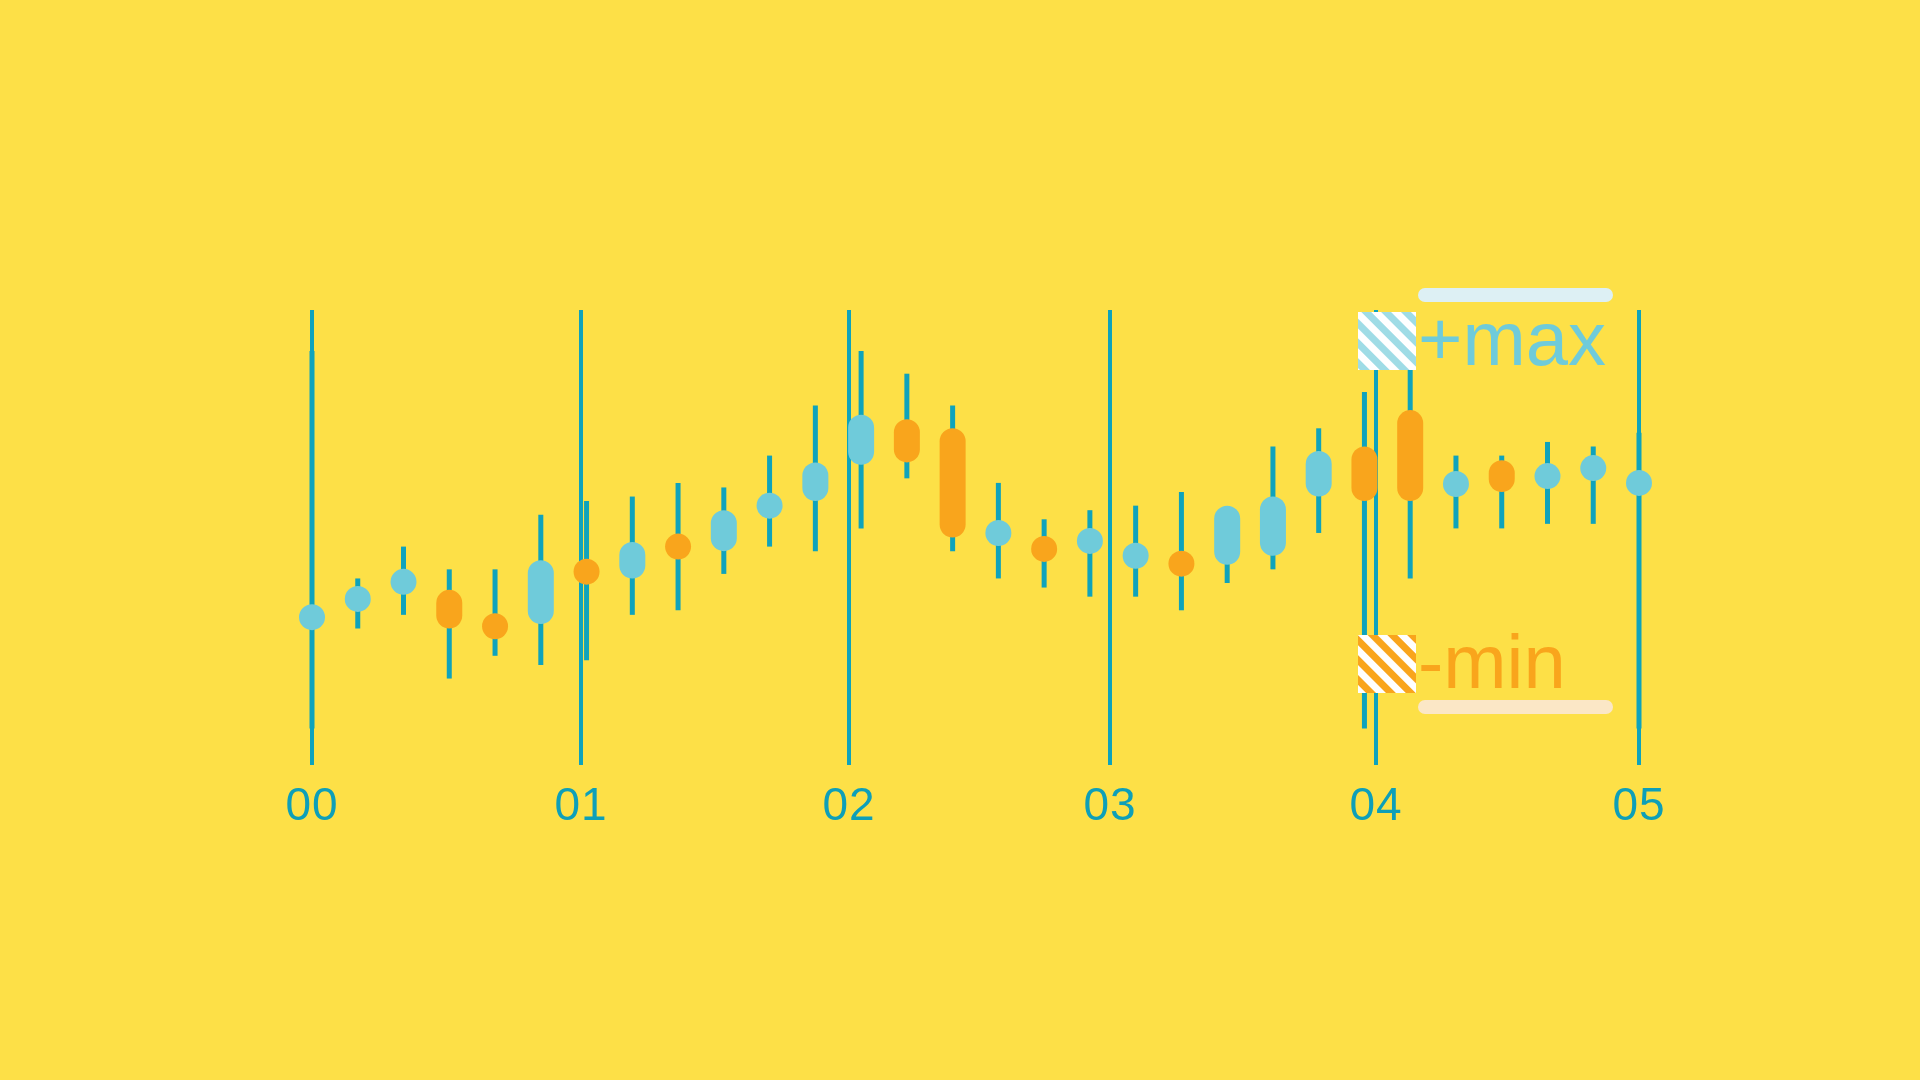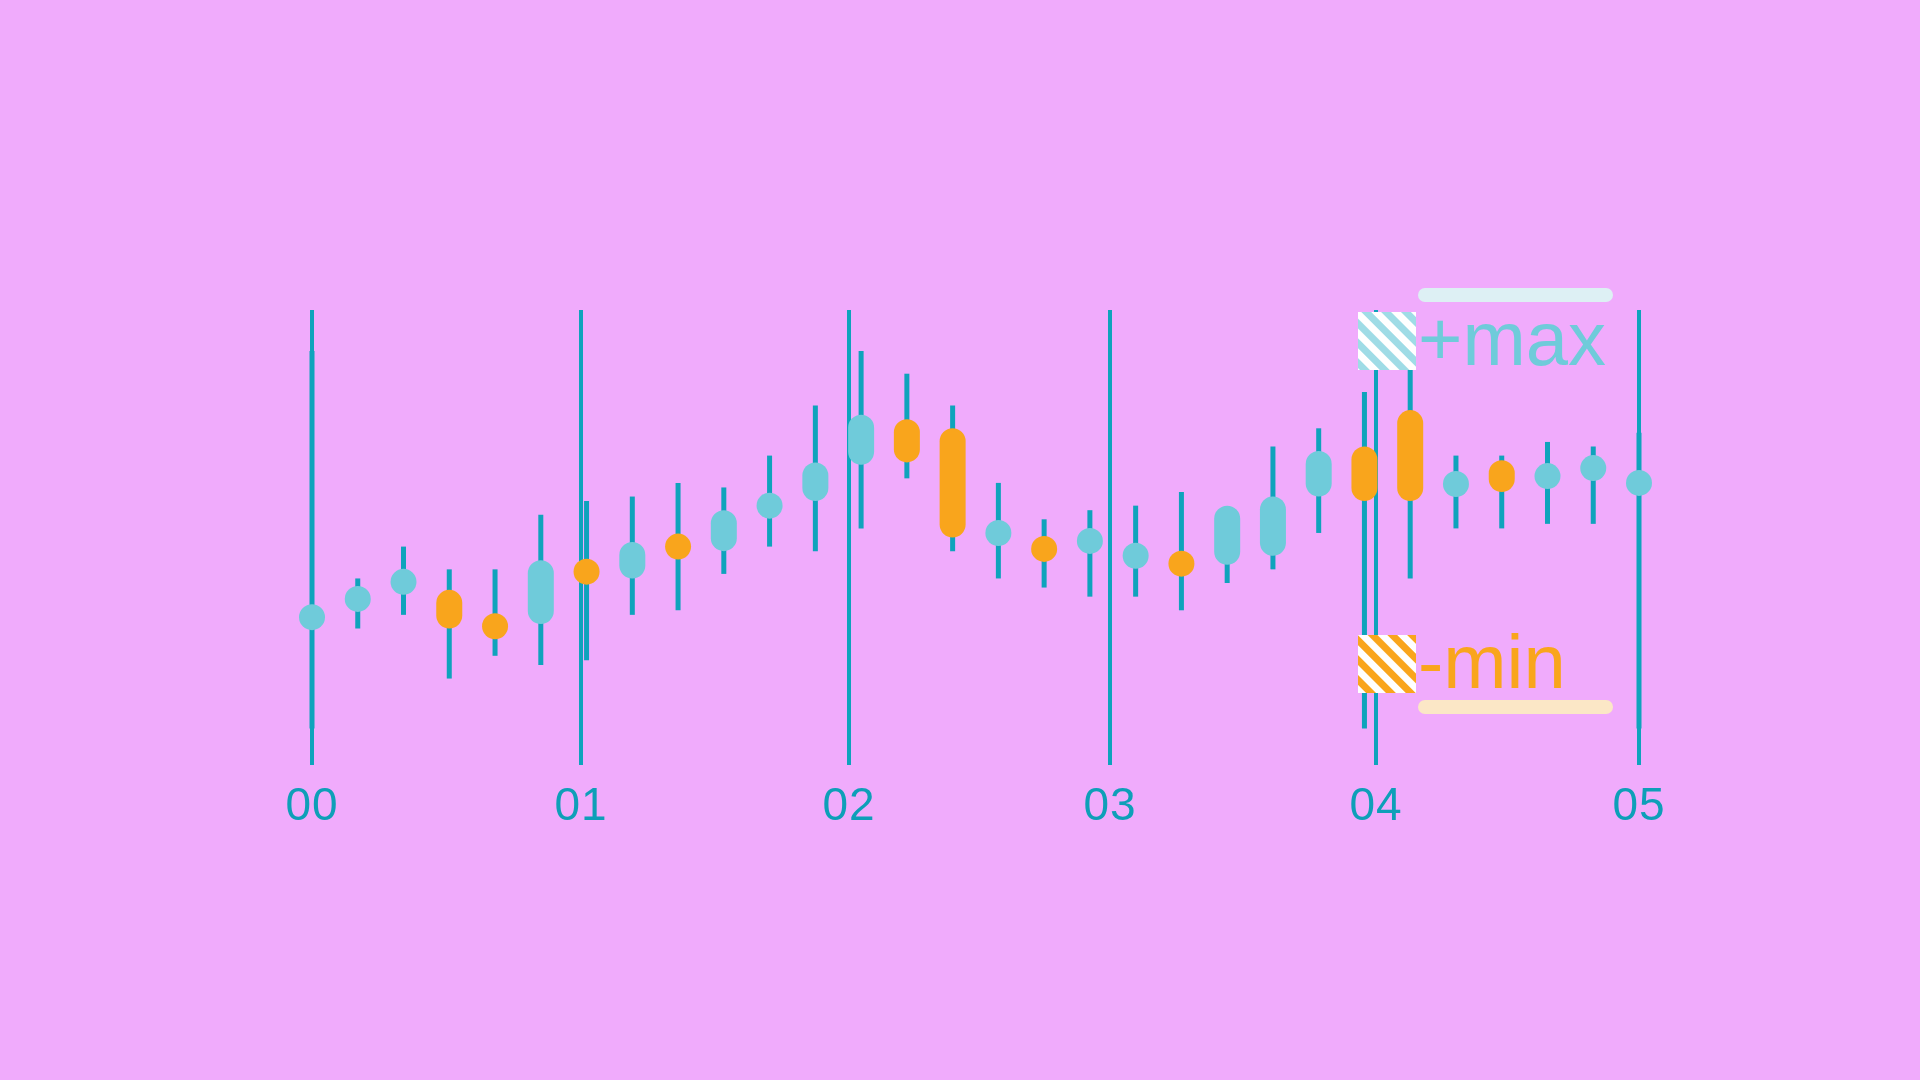--- a/index.html
+++ b/index.html
@@ -10,21 +10,21 @@
   body {
     width: 1920px;
     height: 1080px;
     font-family: "Liberation Sans", sans-serif;
     overflow: hidden;
   }
   #chart-root {
     position: relative;
     width: 1920px;
     height: 1080px;
-    background: #f0abfc;
+    background: #fde047;
   }
   svg.plot {
     position: absolute;
     left: 0;
     top: 0;
     width: 1920px;
     height: 1080px;
     display: block;
   }
   text.tick-label {

